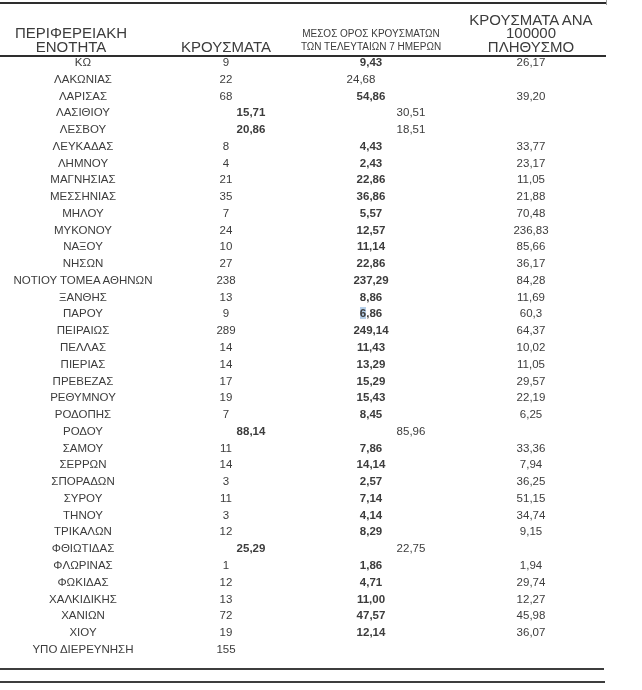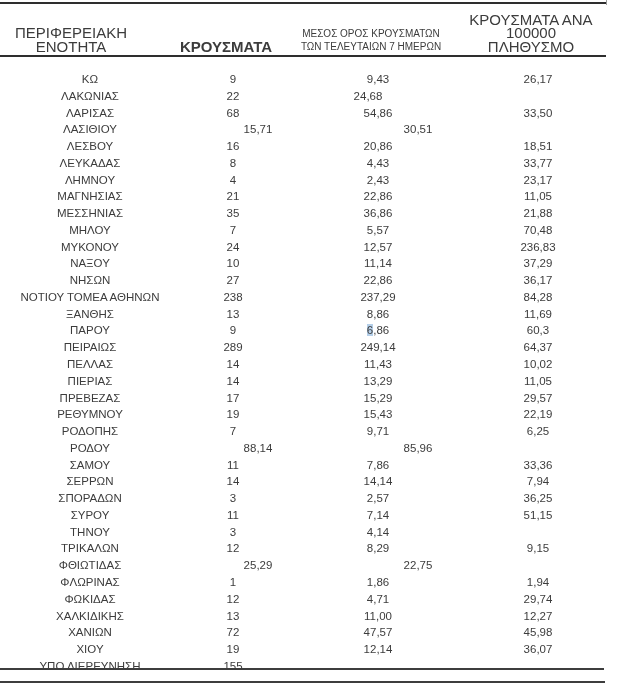--- a/index.html
+++ b/index.html
@@ -29,36 +29,36 @@
     border-bottom:2px solid var(--rule);
     display:flex;align-items:flex-end;
     box-sizing:border-box;
   }
   .hcell{
     text-align:center;
     font-size:15px;line-height:13.5px;
     padding-bottom:2px;
   }
   .hcell.c1{width:166px;position:relative;left:-12px;}
-  .hcell.c2{width:120px;font-weight:bold;}
+  .hcell.c2{width:120px;}
   .hcell.c3{width:170px;font-size:10px;line-height:13px;}
   .hcell.c4{width:150px;}
   .rows{
-    position:absolute;top:71px;left:0;width:606px;margin-left:7px;
+    position:absolute;top:54px;left:0;width:606px;
   }
   .row{
     display:flex;height:16.77px;align-items:center;
   }
   .cell{
     text-align:center;font-size:11.5px;line-height:16.77px;
     white-space:nowrap;overflow:visible;
   }
   .cell.c1{width:166px;}
   .cell.c2{width:120px;}
-  .cell.c3{width:170px;}
+  .cell.c3{width:170px;font-weight:bold;}
   .cell.c4{width:150px;}
   .sel{background:var(--sel);}
   .bottom-rule-1{
     position:absolute;top:668px;left:0;width:604px;height:2px;
     background:#3d3d3d;
   }
   .bottom-rule-2{
     position:absolute;top:681px;left:0;width:605px;height:2px;
     background:#3d3d3d;
   }
@@ -95,30 +95,29 @@
   </div>
     <div class="row">
     <div class="cell c1">ΛΑΚΩΝΙΑΣ</div>
     <div class="cell c2">22</div>
     <div class="cell c4">24,68</div>
   </div>
     <div class="row">
     <div class="cell c1">ΛΑΡΙΣΑΣ</div>
     <div class="cell c2">68</div>
     <div class="cell c3">54,86</div>
-    <div class="cell c4">33,50</div>
+    <div class="cell c4">39,20</div>
   </div>
     <div class="row">
     <div class="cell c1">ΛΑΣΙΘΙΟΥ</div>
     <div class="cell c3">15,71</div>
     <div class="cell c4">30,51</div>
   </div>
     <div class="row">
     <div class="cell c1">ΛΕΣΒΟΥ</div>
-    <div class="cell c2">16</div>
     <div class="cell c3">20,86</div>
     <div class="cell c4">18,51</div>
   </div>
     <div class="row">
     <div class="cell c1">ΛΕΥΚΑΔΑΣ</div>
     <div class="cell c2">8</div>
     <div class="cell c3">4,43</div>
     <div class="cell c4">33,77</div>
   </div>
     <div class="row">
@@ -148,21 +147,21 @@
     <div class="row">
     <div class="cell c1">ΜΥΚΟΝΟΥ</div>
     <div class="cell c2">24</div>
     <div class="cell c3">12,57</div>
     <div class="cell c4">236,83</div>
   </div>
     <div class="row">
     <div class="cell c1">ΝΑΞΟΥ</div>
     <div class="cell c2">10</div>
     <div class="cell c3">11,14</div>
-    <div class="cell c4">37,29</div>
+    <div class="cell c4">85,66</div>
   </div>
     <div class="row">
     <div class="cell c1">ΝΗΣΩΝ</div>
     <div class="cell c2">27</div>
     <div class="cell c3">22,86</div>
     <div class="cell c4">36,17</div>
   </div>
     <div class="row">
     <div class="cell c1">ΝΟΤΙΟΥ ΤΟΜΕΑ ΑΘΗΝΩΝ</div>
     <div class="cell c2">238</div>
@@ -207,21 +206,21 @@
   </div>
     <div class="row">
     <div class="cell c1">ΡΕΘΥΜΝΟΥ</div>
     <div class="cell c2">19</div>
     <div class="cell c3">15,43</div>
     <div class="cell c4">22,19</div>
   </div>
     <div class="row">
     <div class="cell c1">ΡΟΔΟΠΗΣ</div>
     <div class="cell c2">7</div>
-    <div class="cell c3">9,71</div>
+    <div class="cell c3">8,45</div>
     <div class="cell c4">6,25</div>
   </div>
     <div class="row">
     <div class="cell c1">ΡΟΔΟΥ</div>
     <div class="cell c3">88,14</div>
     <div class="cell c4">85,96</div>
   </div>
     <div class="row">
     <div class="cell c1">ΣΑΜΟΥ</div>
     <div class="cell c2">11</div>
@@ -243,20 +242,21 @@
     <div class="row">
     <div class="cell c1">ΣΥΡΟΥ</div>
     <div class="cell c2">11</div>
     <div class="cell c3">7,14</div>
     <div class="cell c4">51,15</div>
   </div>
     <div class="row">
     <div class="cell c1">ΤΗΝΟΥ</div>
     <div class="cell c2">3</div>
     <div class="cell c3">4,14</div>
+    <div class="cell c4">34,74</div>
   </div>
     <div class="row">
     <div class="cell c1">ΤΡΙΚΑΛΩΝ</div>
     <div class="cell c2">12</div>
     <div class="cell c3">8,29</div>
     <div class="cell c4">9,15</div>
   </div>
     <div class="row">
     <div class="cell c1">ΦΘΙΩΤΙΔΑΣ</div>
     <div class="cell c3">25,29</div>

